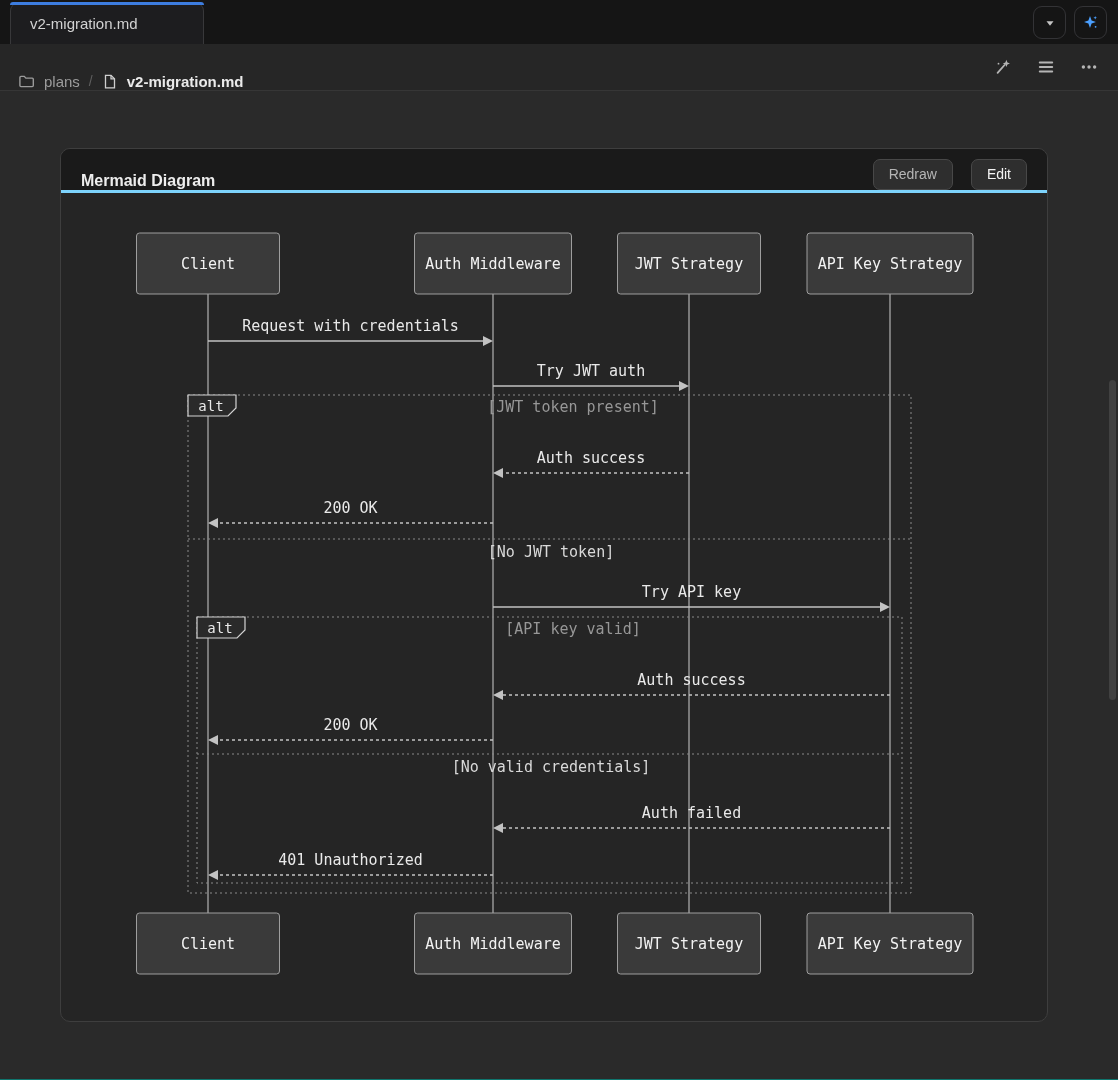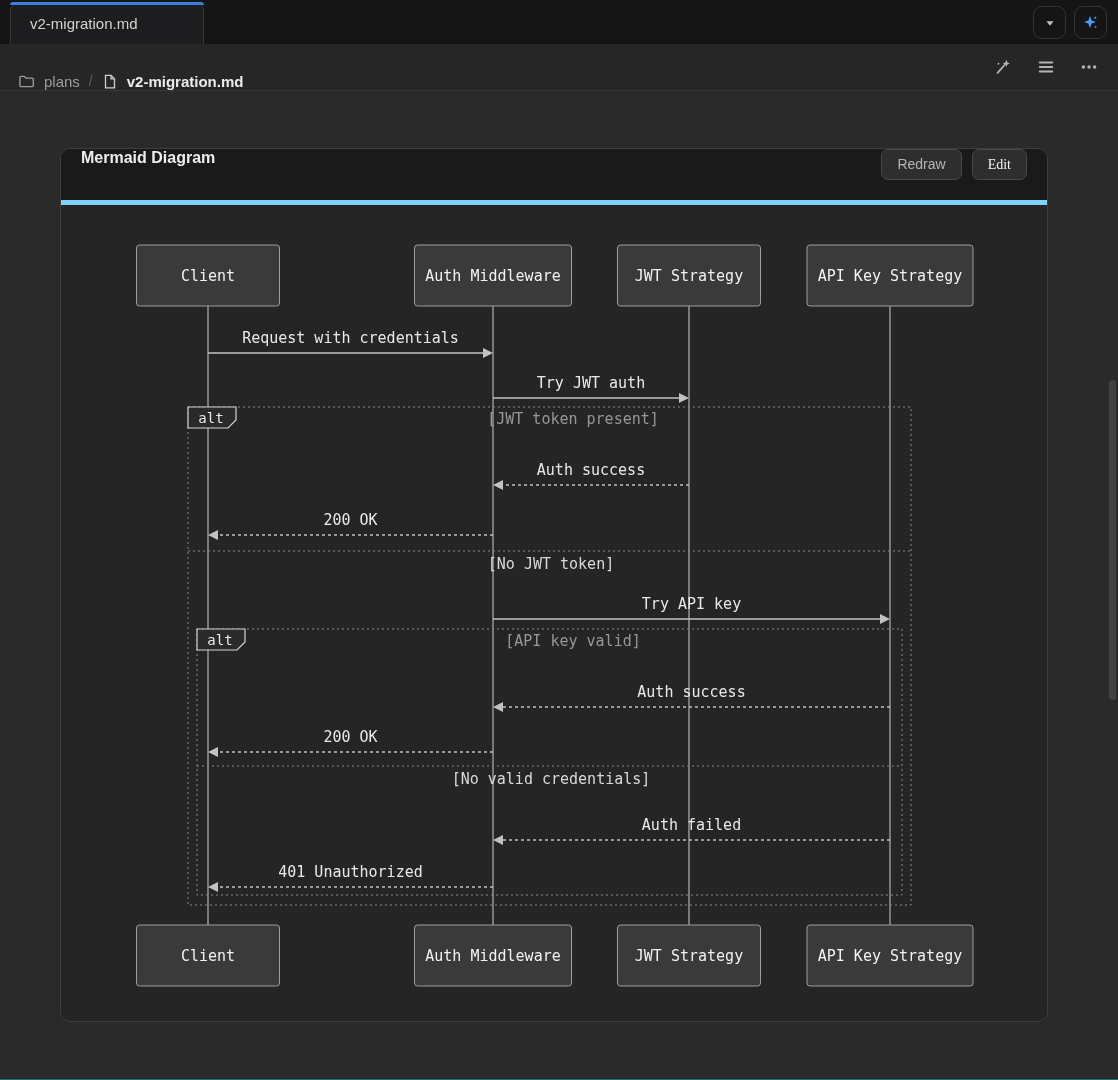--- a/index.html
+++ b/index.html
@@ -37,31 +37,31 @@
   .crumb-actions { display:flex; align-items:center; gap:21px; }
   .mini-btn { background:none; border:none; width:22px; height:22px; cursor:pointer;
     display:flex; align-items:center; justify-content:center; }
   
   .content { position:relative; height:988px; background:#2a2a2a; }
   .card {
     position:absolute; left:60px; top:57px; width:988px; height:874px;
     background:#252525; border:1px solid #3e3e3e; border-radius:10px; overflow:hidden;
   }
   .card-head {
-    height:56px; background:#1a1a1a; border-bottom:5px solid #7dd3fc;
-    display:flex; align-items:flex-start; justify-content:space-between; padding:0 20px;
+    height:44px; background:#1a1a1a; border-bottom:3px solid #7dd3fc;
+    display:flex; align-items:flex-end; justify-content:space-between; padding:0 20px;
   }
   .card-title { color:#ededed; font-size:16px; font-weight:600; }
   .head-actions { display:flex; gap:10px; }
   .btn {
     font-family:inherit; font-size:14px; padding:6px 15px; border-radius:7px;
-    background:#2e2e2e; border:1px solid #484848; cursor:pointer; line-height:17px;
+    background:#2e2e2e; border:1px solid #484848; cursor:pointer; line-height:17px;margin-left:8px;
   }
   .btn-redraw { color:#b5b5b5; }
-  .btn-edit { color:#f3f3f3;font-family:Liberation Serif, serif; }
+  .btn-edit { color:#f3f3f3; }
   .card-body { position:relative; height:820px; }
   #seq-svg { display:block; }
   .dtext { font-family:"DejaVu Sans Mono", monospace; font-size:15px; }
   .dtext-sm { font-family:"DejaVu Sans Mono", monospace; font-size:14px; }
   .scroll-thumb {
     position:absolute; right:2px; top:289px; width:7px; height:320px;
     background:#414141; border-radius:4px; cursor:grab;
   }
 </style>
 </head>

